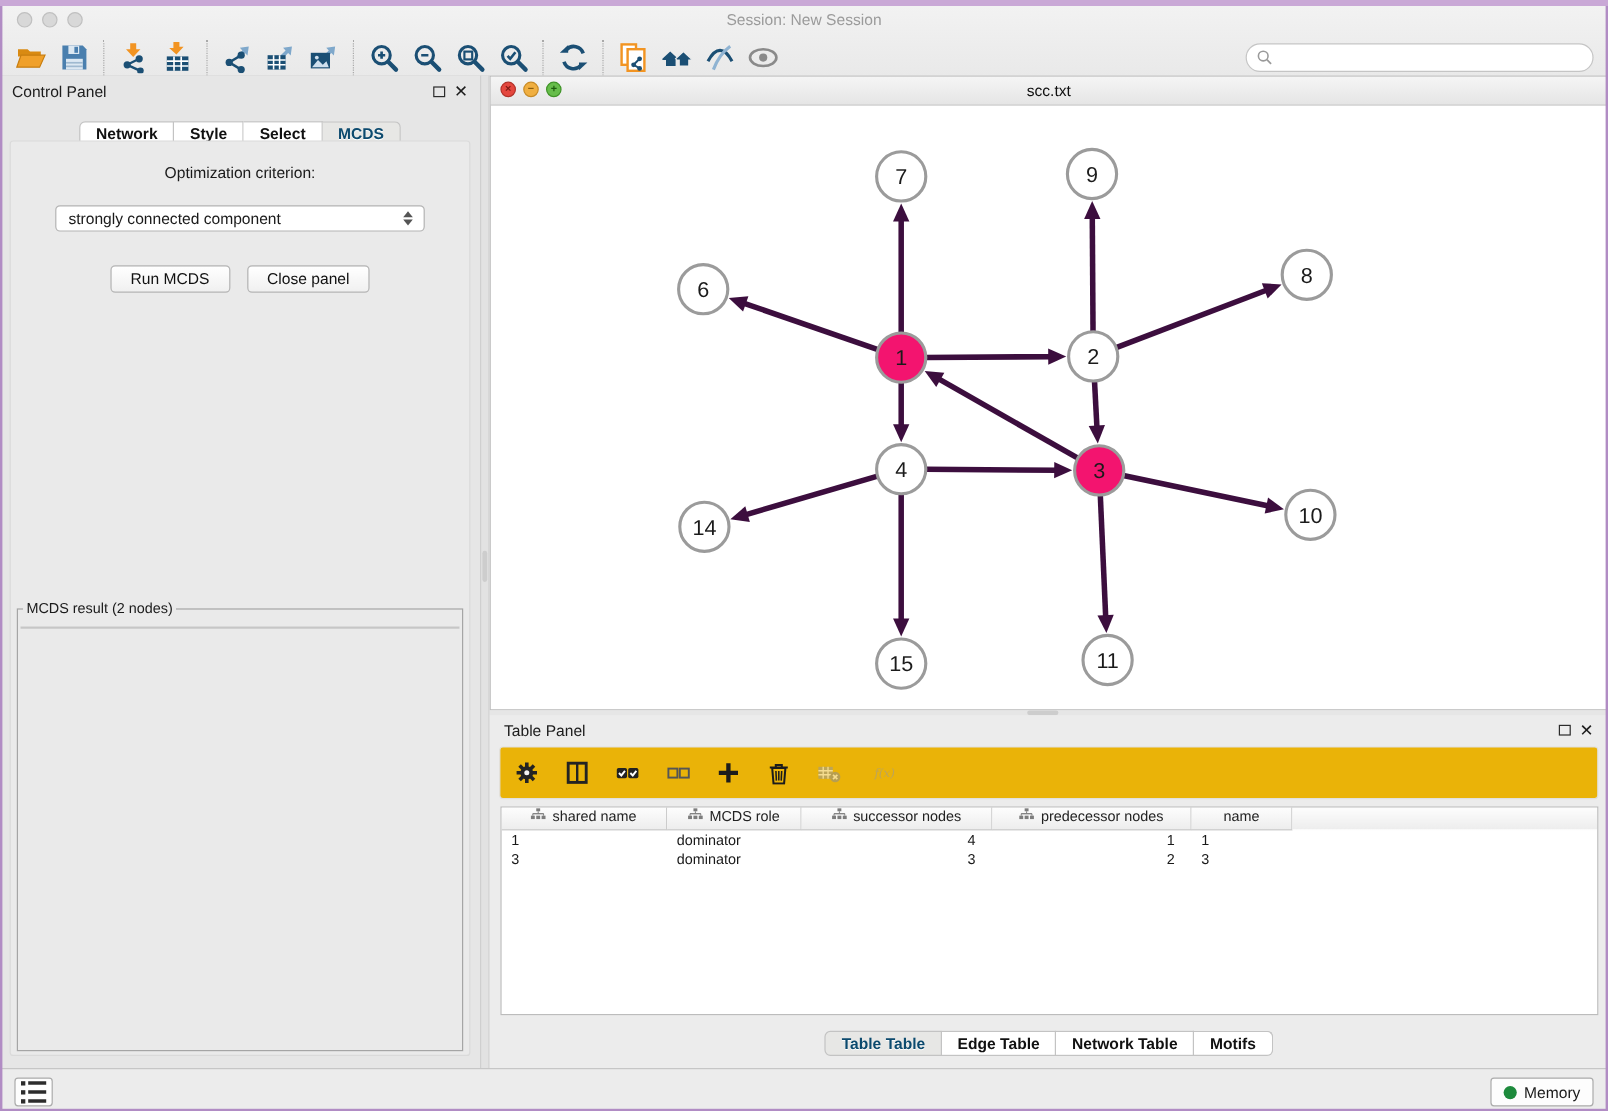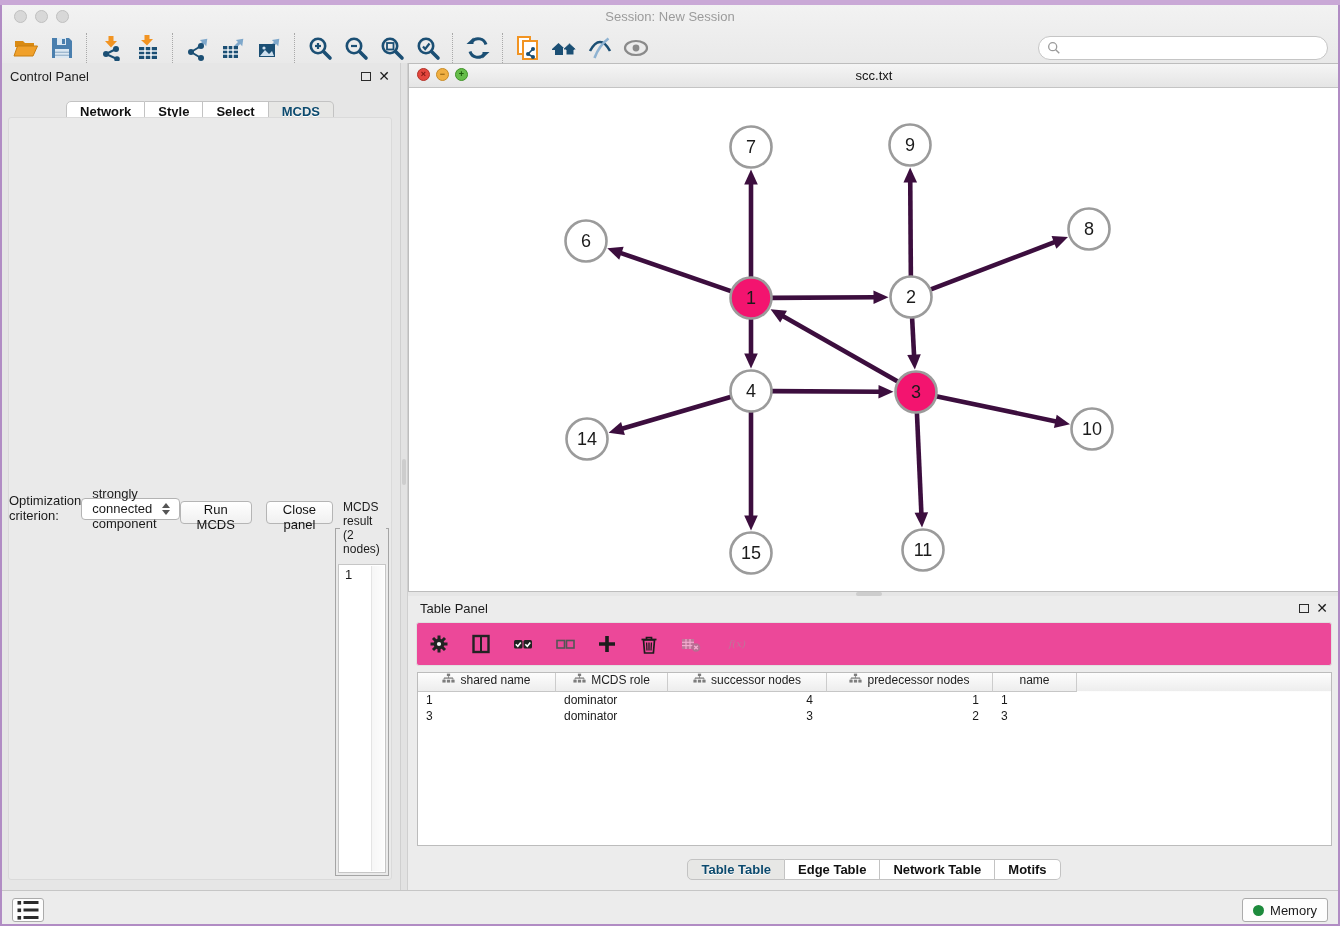--- a/index.html
+++ b/index.html
@@ -30,21 +30,21 @@
   .cp-header{position:relative;height:26px;display:flex;align-items:center;padding:0 10px;}
   .panel-title{font-size:13px;color:#1c1c1c;}
   .panel-btns{margin-left:auto;display:flex;align-items:center;gap:7px;}
   .float-glyph{width:10px;height:9px;border:1.6px solid #2b2b2b;display:inline-block;box-sizing:border-box;}
   .close-glyph{font-weight:bold;font-size:14px;color:#1b1b1b;line-height:10px;}
   .cp-tabs{display:flex;justify-content:center;margin-top:12px;}
   .seg{padding:2px 13px;background:#fff;border:1px solid #c3c3c3;border-left:none;font-size:13px;font-weight:600;color:#111;}
   .seg:first-child{border-left:1px solid #c3c3c3;border-radius:5px 0 0 5px;}
   .seg:last-child{border-radius:0 5px 5px 0;}
   .seg.active{background:#e7e7e5;color:#0c4a6e;text-shadow:0 1px 0 #fff;}
-  .cp-content{position:absolute;left:8px;top:54px;width:384px;height:763px;background:#eaeaea;border:1px solid #dadada;border-radius:3px;box-sizing:border-box;display:flex;flex-direction:row;align-items:center;}
+  .cp-content{position:absolute;left:8px;top:54px;width:384px;height:763px;background:#eaeaea;border:1px solid #dadada;border-radius:3px;box-sizing:border-box;display:flex;flex-direction:column;align-items:center;}
   .opt-label{margin-top:18px;font-size:13px;}
   .dropdown{margin-top:20px;width:308px;height:22px;background:#fff;border:1px solid #b3b3b3;border-radius:4px;display:flex;align-items:center;box-sizing:border-box;padding-left:10px;}
   .dd-value{flex:1;font-size:13px;}
   .dd-stepper{width:18px;display:flex;flex-direction:column;align-items:center;gap:2px;margin-right:4px;}
   .dd-stepper i{width:0;height:0;border-left:4px solid transparent;border-right:4px solid transparent;display:block;}
   .dd-up{border-bottom:5px solid #555;}
   .dd-down{border-top:5px solid #555;}
   .btn-row{margin-top:28px;display:flex;gap:14px;}
   .pushbtn{height:23px;padding:0 16px;background:linear-gradient(#ffffff,#f0f0f0);border:1px solid #b5b5b5;border-radius:4px;font:13px "Liberation Sans","DejaVu Sans",sans-serif;color:#111;}
   fieldset.result{margin-top:auto;margin-bottom:3px;width:372px;height:376px;border:1px solid #a5a5a5;padding:2px;box-sizing:border-box;position:relative;background:#eaeaea;}
@@ -63,21 +63,21 @@
   .net-traffic{position:absolute;left:8px;top:4px;display:flex;gap:6px;}
   .ntl{width:13px;height:13px;border-radius:50%;display:flex;align-items:center;justify-content:center;font-size:9px;font-weight:bold;line-height:1;box-sizing:border-box;}
   .ntl.red{background:#e4473e;border:1px solid #b23229;color:#7c1812;}
   .ntl.yellow{background:#f0af41;border:1px solid #c88b26;color:#8a5d0d;}
   .ntl.green{background:#66bd4a;border:1px solid #3f9327;color:#1c5c0c;}
   .net-title{position:absolute;left:0;right:0;top:4px;text-align:center;font-size:13px;color:#111;}
   #graph-svg{display:block;}
   
   .table-panel{position:absolute;left:408px;top:596px;width:932px;height:294px;background:#ececec;box-sizing:border-box;}
   .tp-header{position:relative;height:24px;display:flex;align-items:center;padding:0 12px;}
-  .tp-toolbar{margin:2px 8px 0 8px;height:42px;background:#ec4899;border:1px solid #e0e0e0;border-radius:3px;display:flex;align-items:center;padding:0 10px;gap:18px;}
+  .tp-toolbar{margin:2px 8px 0 8px;height:42px;background:#eab308;border:1px solid #e0e0e0;border-radius:3px;display:flex;align-items:center;padding:0 10px;gap:18px;}
   .ttbtn{width:24px;height:24px;display:flex;align-items:center;justify-content:center;}
   .ttbtn svg{width:20px;height:20px;}
   .ttbtn.disabled{opacity:.55;}
   .tp-table{margin:6px 8px 0 9px;background:#fff;border:1px solid #bcbcbc;height:172px;overflow:hidden;}
   .col-row{display:flex;height:19px;}
   .col-cell{display:flex;align-items:flex-start;justify-content:center;gap:5px;background:linear-gradient(#fdfdfd,#ededed);border-right:1px solid #cccccc;border-bottom:1px solid #c6c6c6;font-size:12px;color:#222;box-sizing:border-box;}
   .col-cell svg{width:13px;height:11px;}
   .data-row{display:flex;height:16px;}
   .cell{font-size:12px;line-height:16px;box-sizing:border-box;white-space:nowrap;overflow:hidden;}
   .cell.left{text-align:left;padding-left:8px;}

